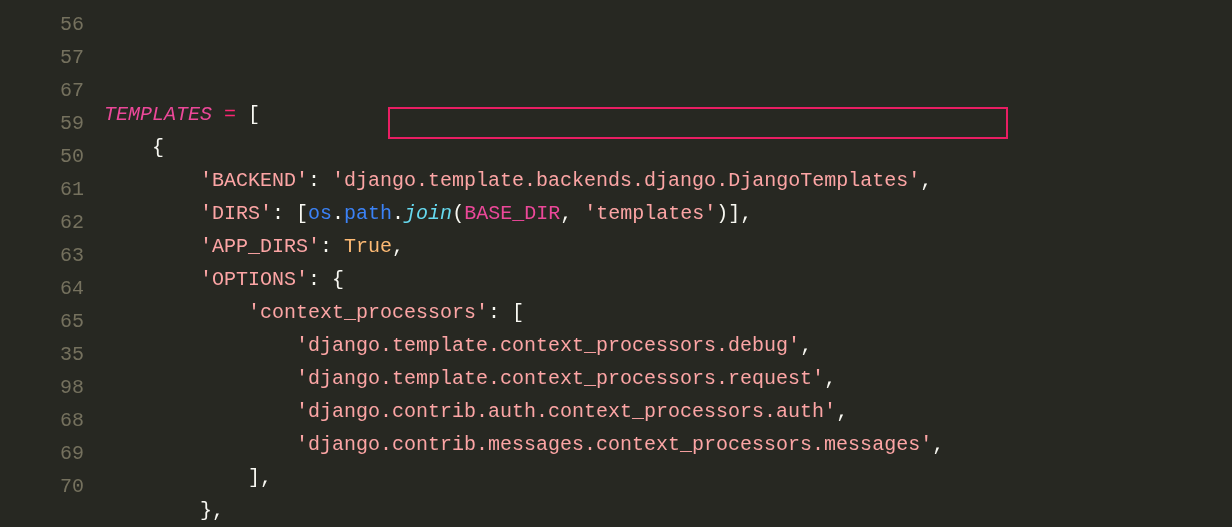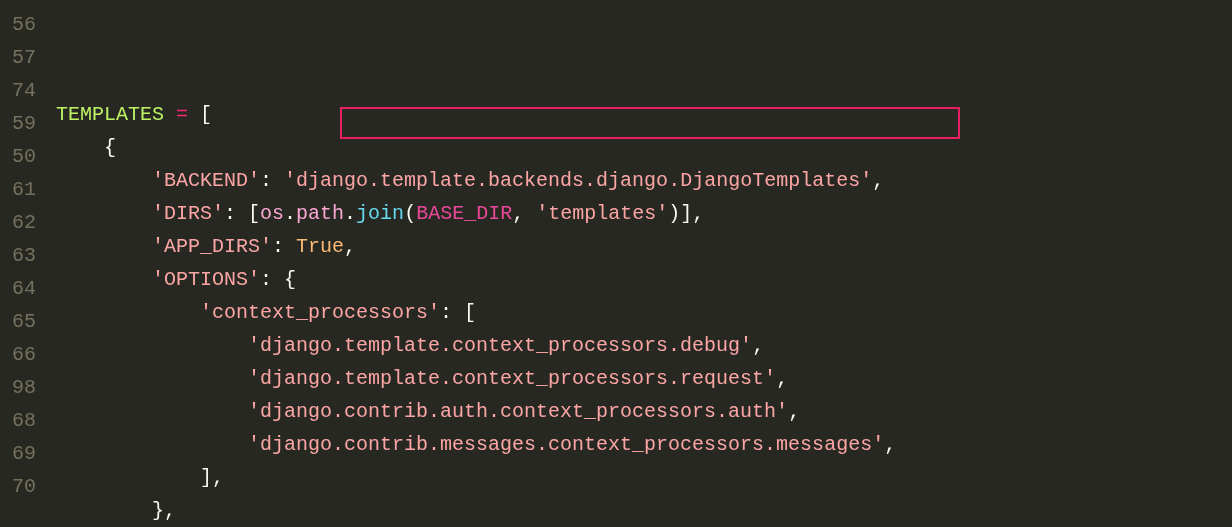--- a/index.html
+++ b/index.html
@@ -13,20 +13,21 @@
       font-size: 20px;
       line-height: 1.5;
       color: #f8f8f2;
       overflow: hidden;
       width: 1232px;
       height: 527px;
     }
     .editor {
       display: flex;
       height: 100%;
+      padding-left: 48px;
     }
     .gutter {
       background: #272822;
       color: #75715e;
       text-align: right;
       padding: 8px 12px 8px 8px;
       user-select: none;
       min-width: 48px;
     }
     .gutter .line-num {
@@ -35,50 +36,50 @@
     }
     .code {
       padding: 8px 0 8px 8px;
       white-space: pre;
       position: relative;
     }
     .code-line {
       height: 33px;
       line-height: 33px;
     }
-    .tok-var { color: #bef264; }
+    .tok-var { color: #ec4899; font-style: italic; }
     .tok-op { color: #f92672; }
     .tok-punc { color: #f8f8f2; }
     .tok-string { color: #fca5a5; }
     .tok-const { color: #fdba74; }
-    .tok-name { color: #f9a8d4; }
-    .tok-func { color: #66d9ef; }
+    .tok-name { color: #3b82f6; }
+    .tok-func { color: #66d9ef; font-style: italic; }
     .tok-param { color: #ec4899; }
     .highlight-box {
       position: absolute;
       border: 2px solid #e91e63;
       pointer-events: none;
     }
   </style>
 </head>
 <body>
 
 <div class="editor">
   <div class="gutter" id="gutter">
       <div class="line-num">56</div>
       <div class="line-num">57</div>
-      <div class="line-num">74</div>
+      <div class="line-num">67</div>
       <div class="line-num">59</div>
       <div class="line-num">50</div>
       <div class="line-num">61</div>
       <div class="line-num">62</div>
       <div class="line-num">63</div>
       <div class="line-num">64</div>
       <div class="line-num">65</div>
-      <div class="line-num">66</div>
+      <div class="line-num">35</div>
       <div class="line-num">98</div>
       <div class="line-num">68</div>
       <div class="line-num">69</div>
       <div class="line-num">70</div>
     </div>
   <div class="code" id="code">
     <div class="highlight-box" id="highlight" style="top: 107px; left: 292px; width: 620px; height: 32px;"></div>
   <div class="code-line"><span class="tok-punc"></span><span class="tok-var">TEMPLATES</span><span class="tok-punc"> </span><span class="tok-op">=</span><span class="tok-punc"> [</span></div><div class="code-line"><span class="tok-punc">    </span><span class="tok-punc">{</span></div><div class="code-line"><span class="tok-punc">        </span><span class="tok-string">'BACKEND'</span><span class="tok-punc">: </span><span class="tok-string">'django.template.backends.django.DjangoTemplates'</span><span class="tok-punc">,</span></div><div class="code-line"><span class="tok-punc">        </span><span class="tok-string">'DIRS'</span><span class="tok-punc">: [</span><span class="tok-name">os</span><span class="tok-punc">.</span><span class="tok-name">path</span><span class="tok-punc">.</span><span class="tok-func">join</span><span class="tok-punc">(</span><span class="tok-param">BASE_DIR</span><span class="tok-punc">, </span><span class="tok-string">'templates'</span><span class="tok-punc">)],</span></div><div class="code-line"><span class="tok-punc">        </span><span class="tok-string">'APP_DIRS'</span><span class="tok-punc">: </span><span class="tok-const">True</span><span class="tok-punc">,</span></div><div class="code-line"><span class="tok-punc">        </span><span class="tok-string">'OPTIONS'</span><span class="tok-punc">: {</span></div><div class="code-line"><span class="tok-punc">            </span><span class="tok-string">'context_processors'</span><span class="tok-punc">: [</span></div><div class="code-line"><span class="tok-punc">                </span><span class="tok-string">'django.template.context_processors.debug'</span><span class="tok-punc">,</span></div><div class="code-line"><span class="tok-punc">                </span><span class="tok-string">'django.template.context_processors.request'</span><span class="tok-punc">,</span></div><div class="code-line"><span class="tok-punc">                </span><span class="tok-string">'django.contrib.auth.context_processors.auth'</span><span class="tok-punc">,</span></div><div class="code-line"><span class="tok-punc">                </span><span class="tok-string">'django.contrib.messages.context_processors.messages'</span><span class="tok-punc">,</span></div><div class="code-line"><span class="tok-punc">            </span><span class="tok-punc">],</span></div><div class="code-line"><span class="tok-punc">        </span><span class="tok-punc">},</span></div></div>
 </div>
 

